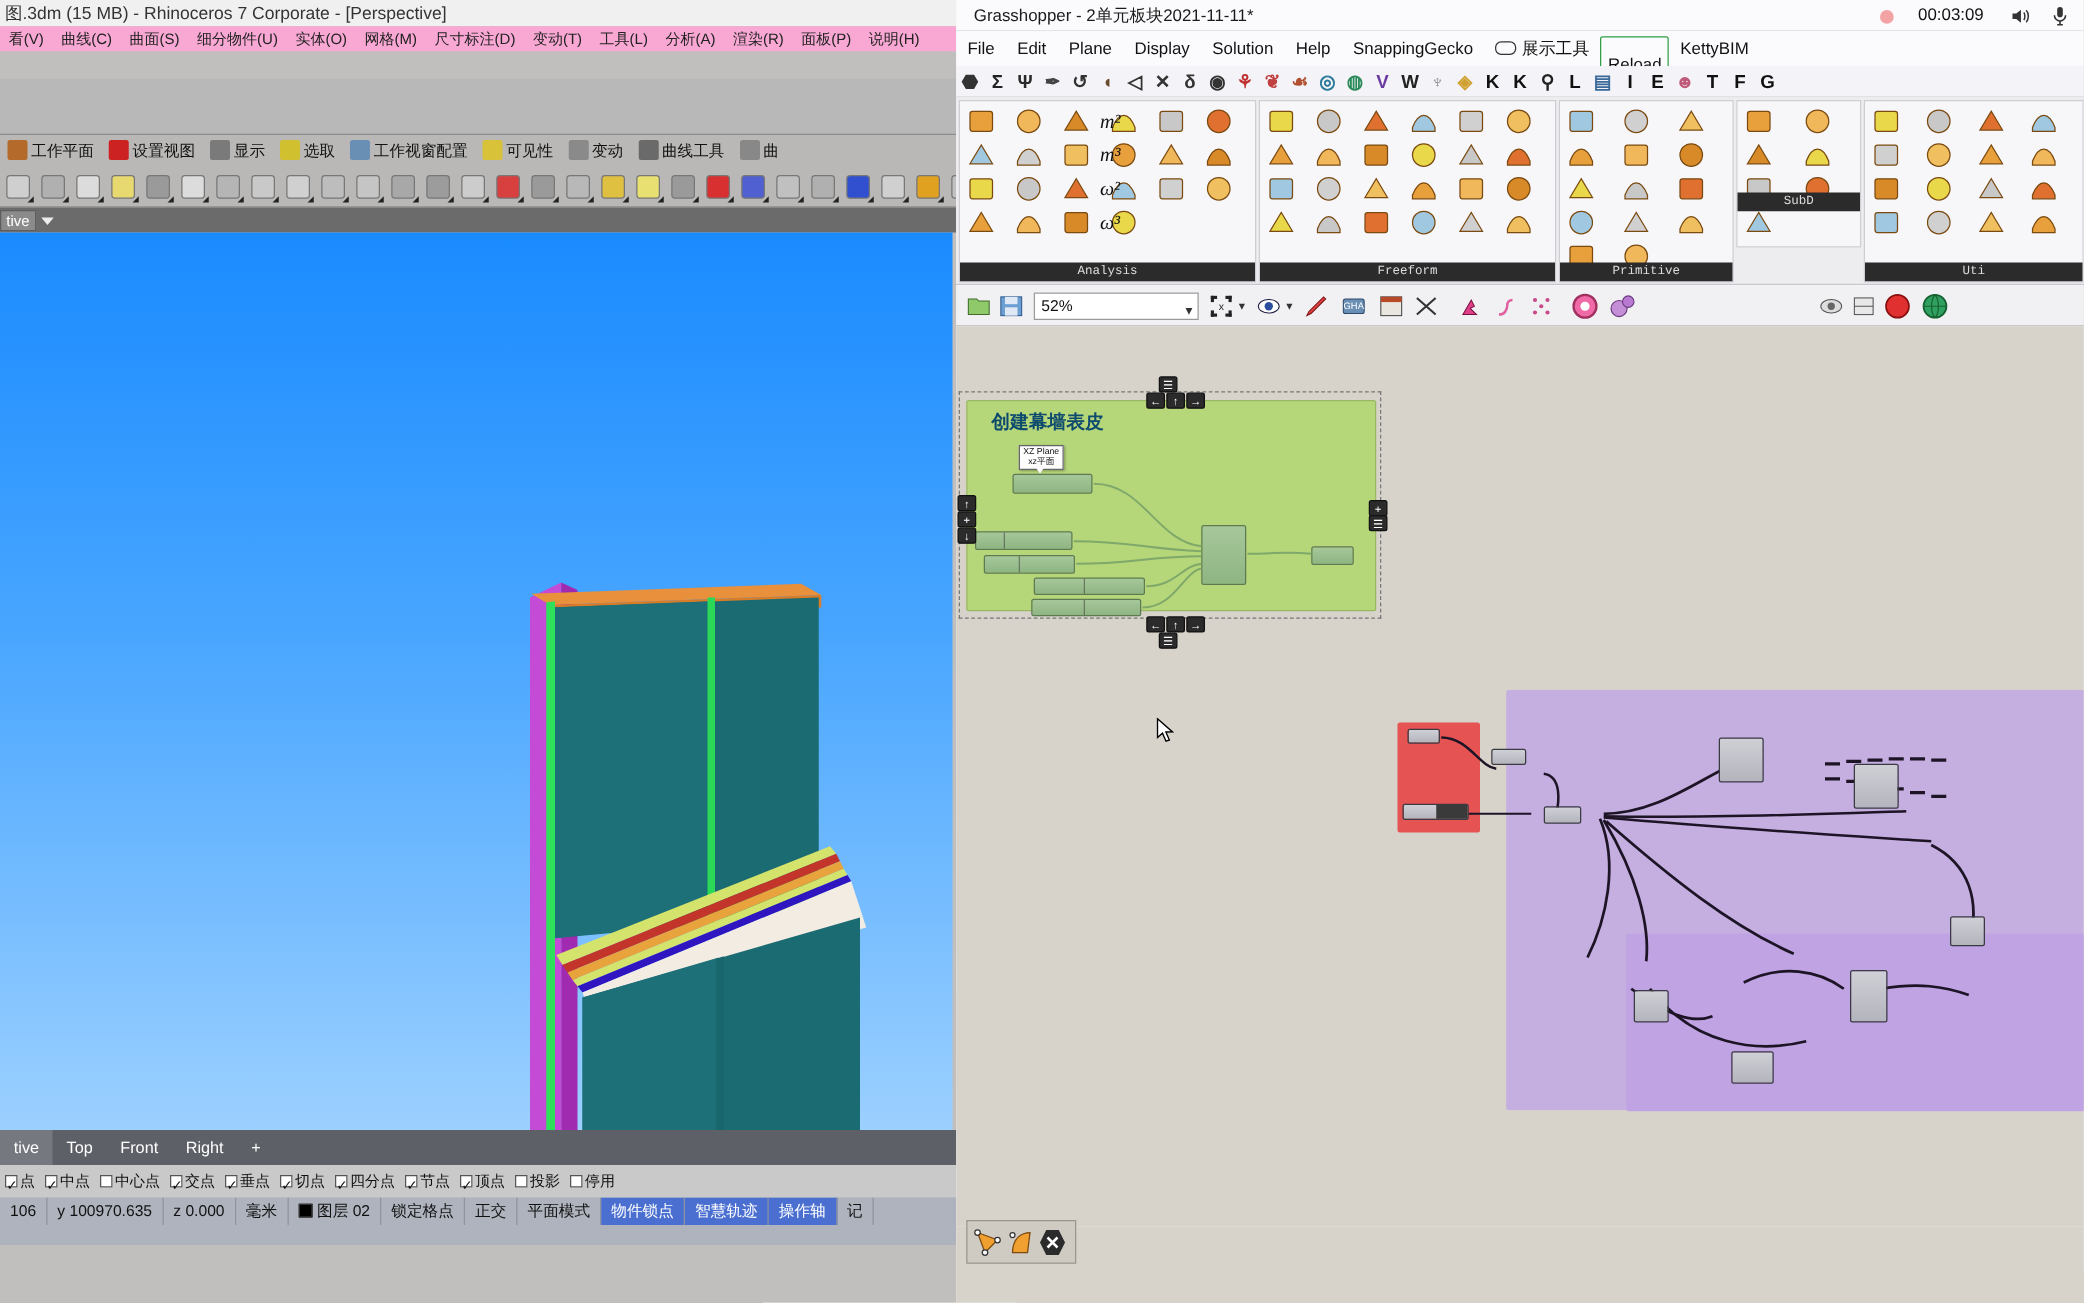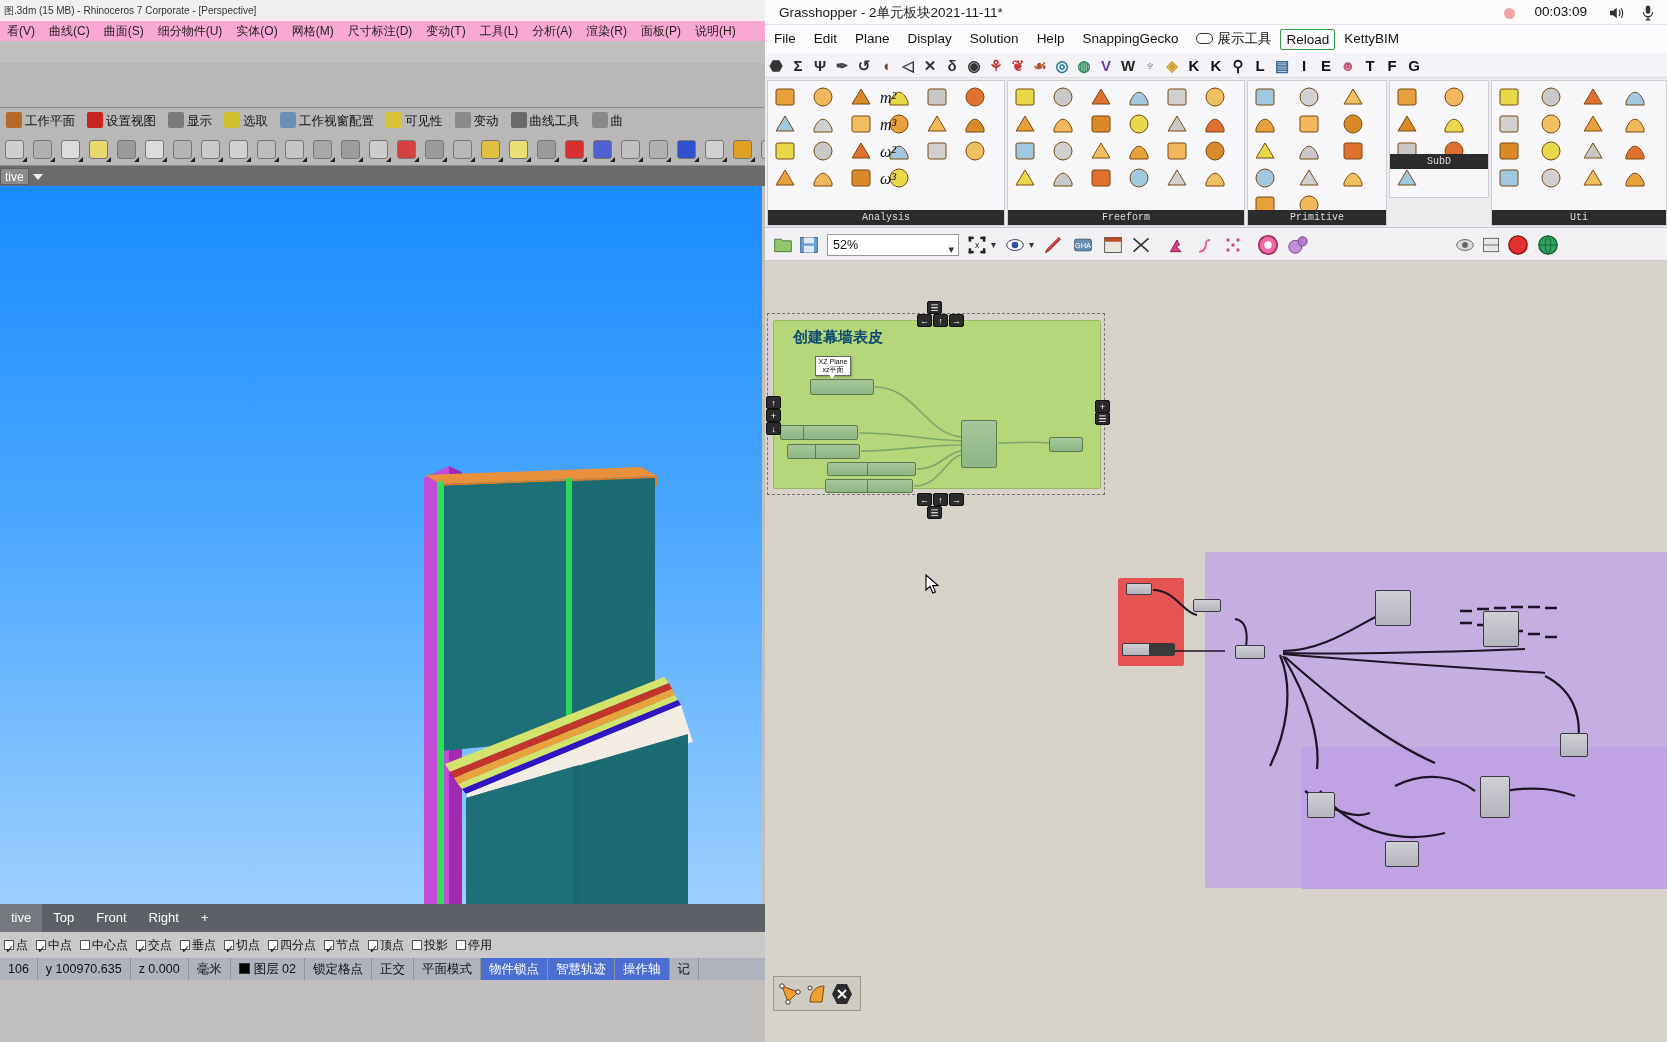--- a/index.html
+++ b/index.html
@@ -3,21 +3,21 @@
 <meta charset="utf-8">
 <style>
   * { box-sizing: border-box; margin:0; padding:0; }
   html,body{ width:1667px; height:1042px; overflow:hidden; background:#d6d2ca;
     font-family:"Liberation Sans", sans-serif; }
   #root{ position:relative; width:1667px; height:1042px; }
 
   
   #rhino{ position:absolute; left:0; top:0; width:765px; height:1042px; background:#c0bfbd; }
   .rh-title{ position:absolute; left:0; top:0; width:765px; height:21px;
-    background:#f0f0f0; color:#333; font-size:10px; line-height:21px; padding-left:4px;
+    background:#f0f0f0; color:#333; font-size:14px; line-height:21px; padding-left:4px;
     overflow:hidden; white-space:nowrap;}
   .rh-menu{ position:absolute; left:0; top:21px; width:765px; height:20px;
     background:#f9a8d4; font-size:12px; line-height:20px; color:#222; white-space:nowrap; overflow:hidden;}
   .rh-menu span{ display:inline-block; padding:0 7px; }
   .rh-cmd{ position:absolute; left:0; top:41px; width:765px; height:22px;
     background:#c9c9c9; border-bottom:1px solid #9a9a9a;
     font-size:12px; line-height:22px; color:#111; padding-left:2px; overflow:hidden; white-space:nowrap;}
   .rh-cmd2{ position:absolute; left:0; top:63px; width:765px; height:45px; background:#b8b8b8;
      border-bottom:1px solid #8d8d8d;}
   .rh-tb1{ position:absolute; left:0; top:108px; width:765px; height:26px; background:#b9b8b6;
@@ -34,21 +34,21 @@
     background:linear-gradient(180deg,#1a8bff 0%, #49a6ff 45%, #9cd0ff 100%); overflow:hidden;}
   .rh-vtabs{ position:absolute; left:0; top:904px; width:765px; height:28px; background:#5e6068;}
   .rh-vtabs .t{ display:inline-block; color:#fff; font-size:13px; line-height:28px; padding:0 11px;}
   .rh-vtabs .t.sel{ background:#767880; }
   .rh-osnap{ position:absolute; left:0; top:932px; width:765px; height:26px; background:#c9c9c9;
     font-size:12px; color:#111; line-height:26px; white-space:nowrap; overflow:hidden; }
   .rh-osnap .o{ display:inline-block; padding:0 4px;}
   .ck{ display:inline-block; width:10px; height:10px; border:1px solid #555; background:#fff;
     vertical-align:-1px; margin-right:2px; position:relative;}
   .ck.on:after{ content:"✓"; position:absolute; left:0px; top:-5px; font-size:11px; color:#111;}
-  .rh-status{ position:absolute; left:0; top:958px; width:765px; height:22px; background:#aeb3bd;
+  .rh-status{ position:absolute; left:0; top:958px; width:765px; height:38px; background:#aeb3bd;
     font-size:12.5px; color:#111; line-height:22px; white-space:nowrap; overflow:hidden;}
   .rh-status .sg{ display:inline-block; padding:0 8px; border-right:1px solid #8e939c; height:22px;}
   .rh-status .sg.hl{ background:#4a6fd0; color:#fff;}
   .rh-status .swatch{ display:inline-block; width:11px;height:11px;background:#000;border:1px solid #333;
      vertical-align:-1px; margin-right:4px;}
 
   
   #model{ position:absolute; left:0; top:0; width:762px; height:718px;}
 
   
@@ -59,21 +59,21 @@
   .gh-rec{ position:absolute; right:152px; top:8px; width:11px; height:11px; border-radius:50%;
     background:#f3a3a3;}
   .gh-timer{ position:absolute; right:80px; top:4px; font-size:13.5px; color:#111;
     font-family:"Liberation Sans", sans-serif;}
   .gh-spk{ position:absolute; right:42px; top:4px; width:18px;height:18px;}
   .gh-mic{ position:absolute; right:10px; top:3px; width:18px;height:20px;}
 
   .gh-menu{ position:absolute; left:0; top:25px; width:902px; height:28px; background:#fbfbfd;
     white-space:nowrap; overflow:hidden; }
   .gh-menu .m{ display:inline-block; font-size:13.5px; color:#111; line-height:28px; padding:0 9px;}
-  .gh-menu .m.box{ border:1px solid #2f9e44; border-radius:2px; padding:0 5px; line-height:19px;
+  .gh-menu .m.box{ border:1px solid #2f9e44; border-radius:2px; padding:12px 5px; line-height:19px;
      margin-top:4px; vertical-align:top; position:relative;}
   .gh-menu .m .vr{ display:inline-block; width:17px;height:11px;border:1.6px solid #333;
      border-radius:5px; vertical-align:-1px; margin-right:4px; position:relative;}
 
   .gh-tabs{ position:absolute; left:0; top:53px; width:902px; height:25px; background:#f4f3f7;
     border-bottom:1px solid #ddd; white-space:nowrap; overflow:hidden;}
   .gh-tabs .gt{ display:inline-block; width:auto; min-width:22px; text-align:center;
     font-size:15px; line-height:25px; color:#222; padding:0 3px; font-weight:bold;}
   .gh-ribbon{ position:absolute; left:0; top:78px; width:902px; height:150px; background:#edecef;
     border-bottom:1px solid #c9c7cc;}

